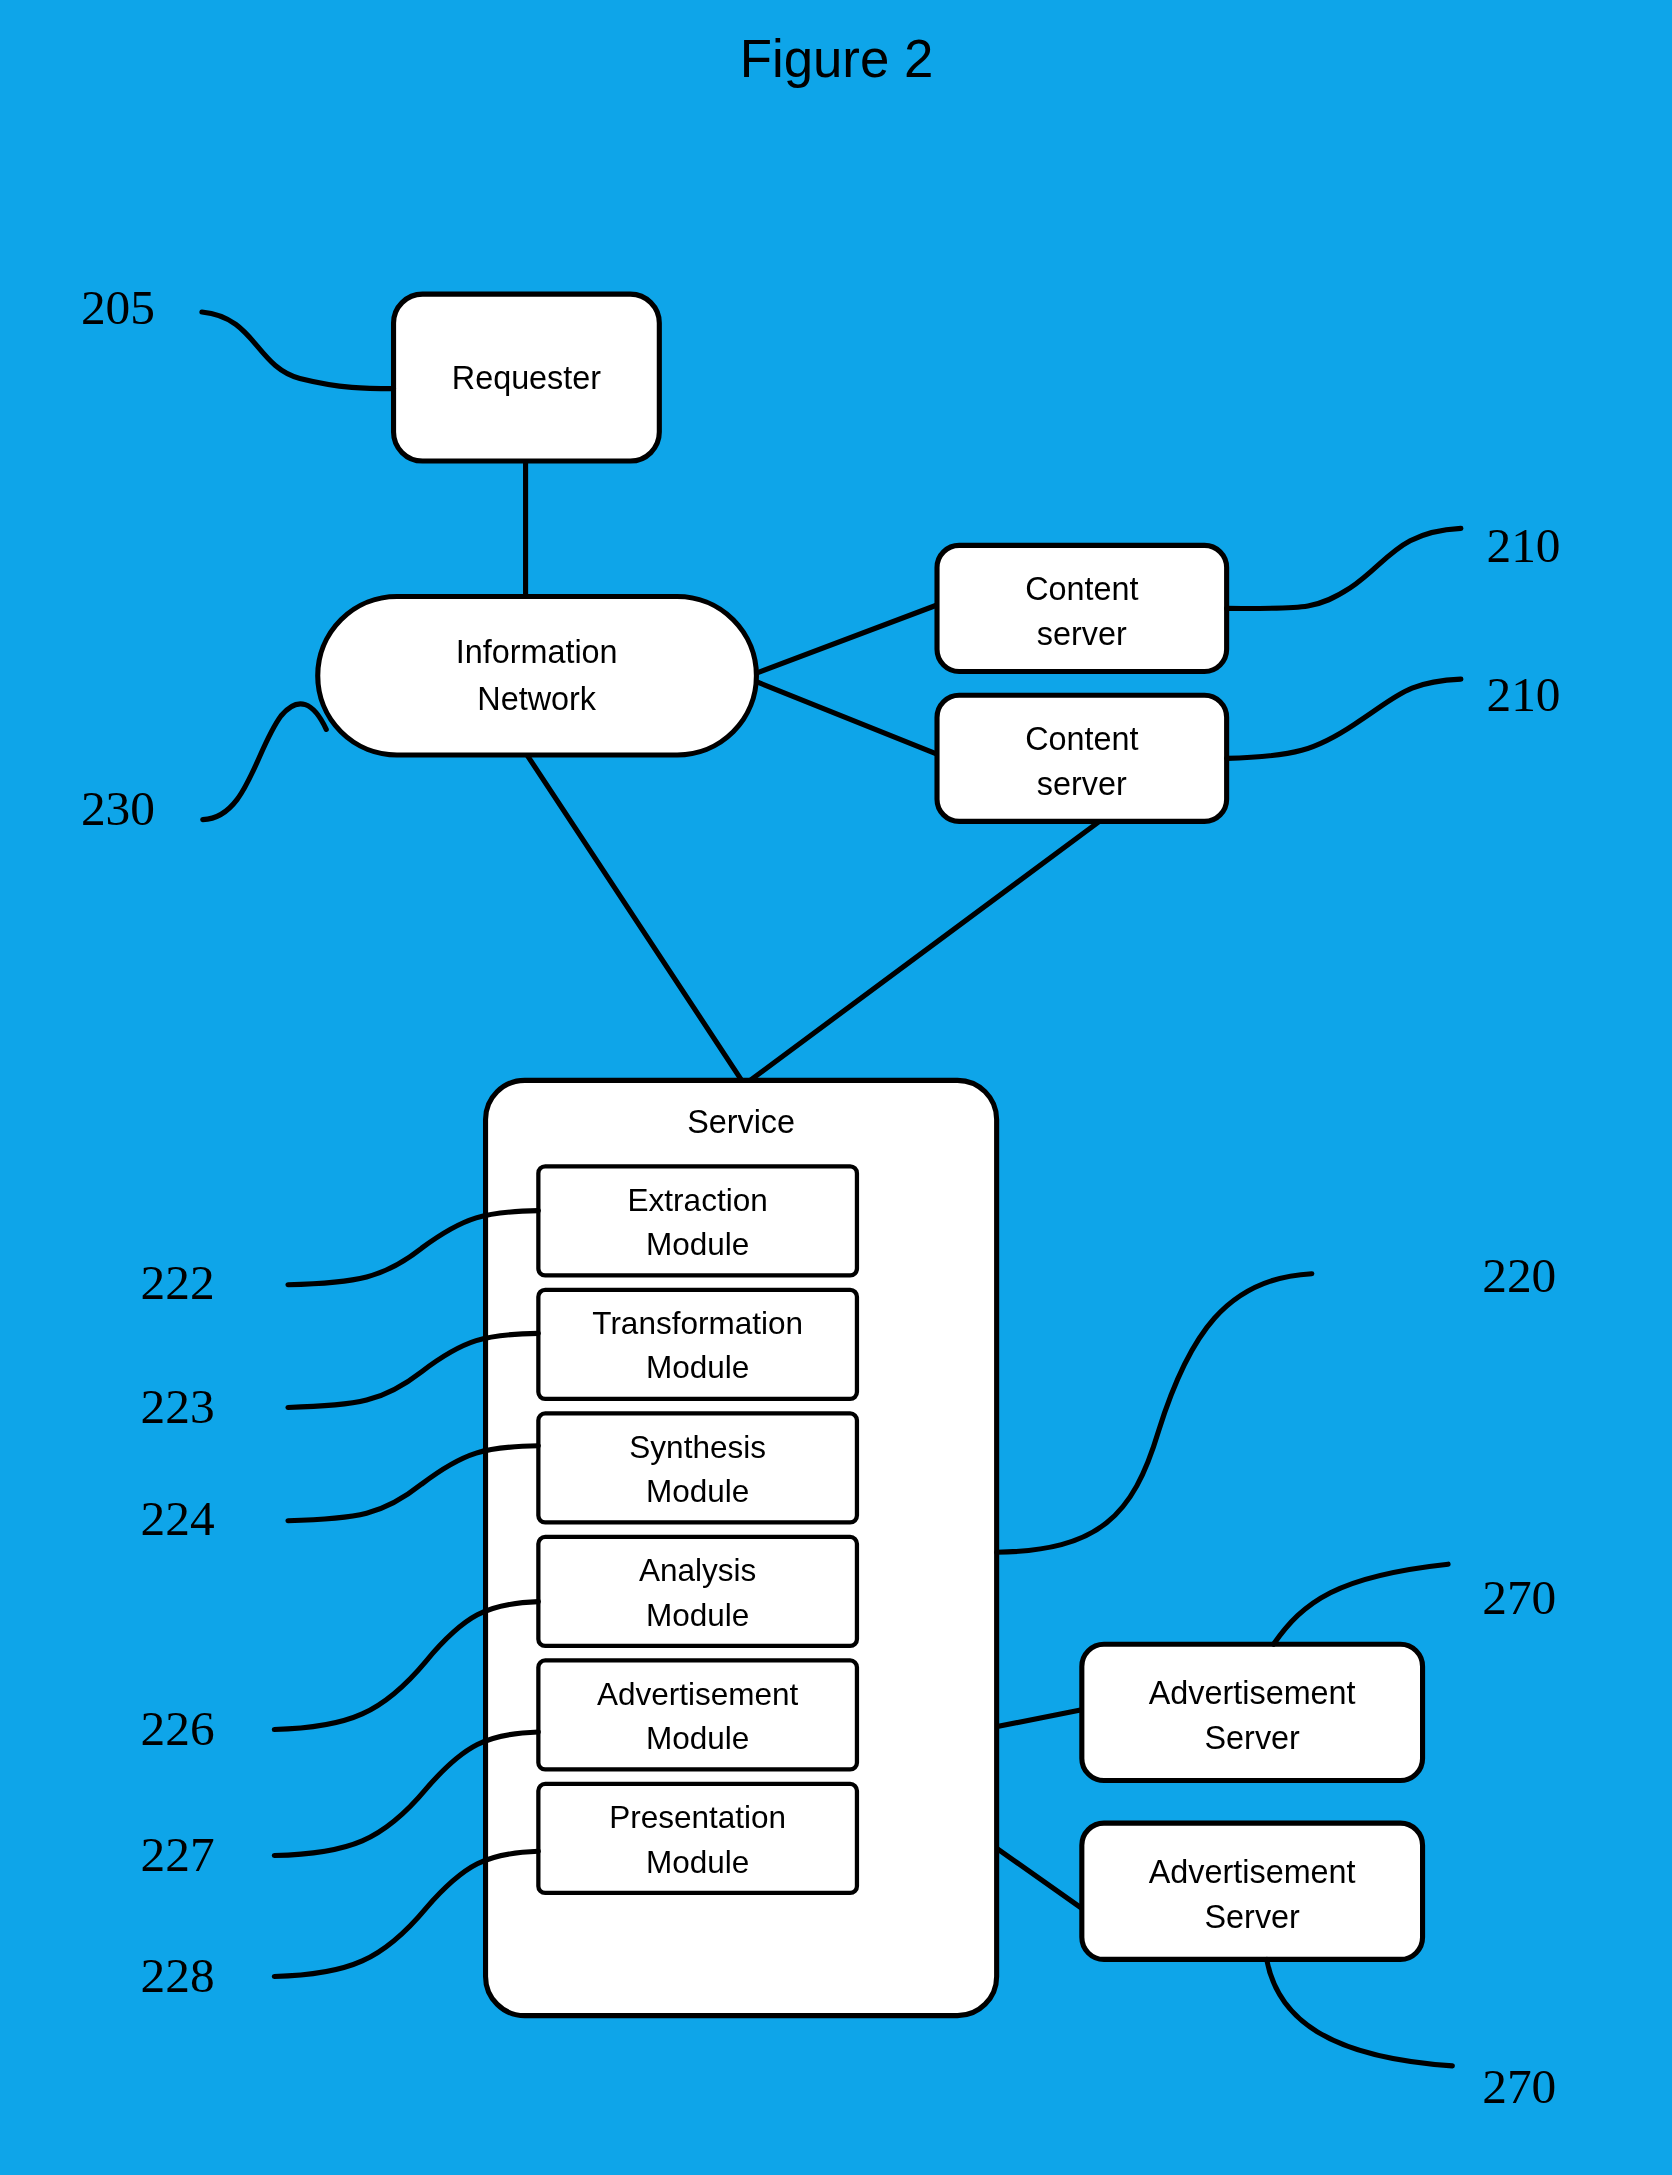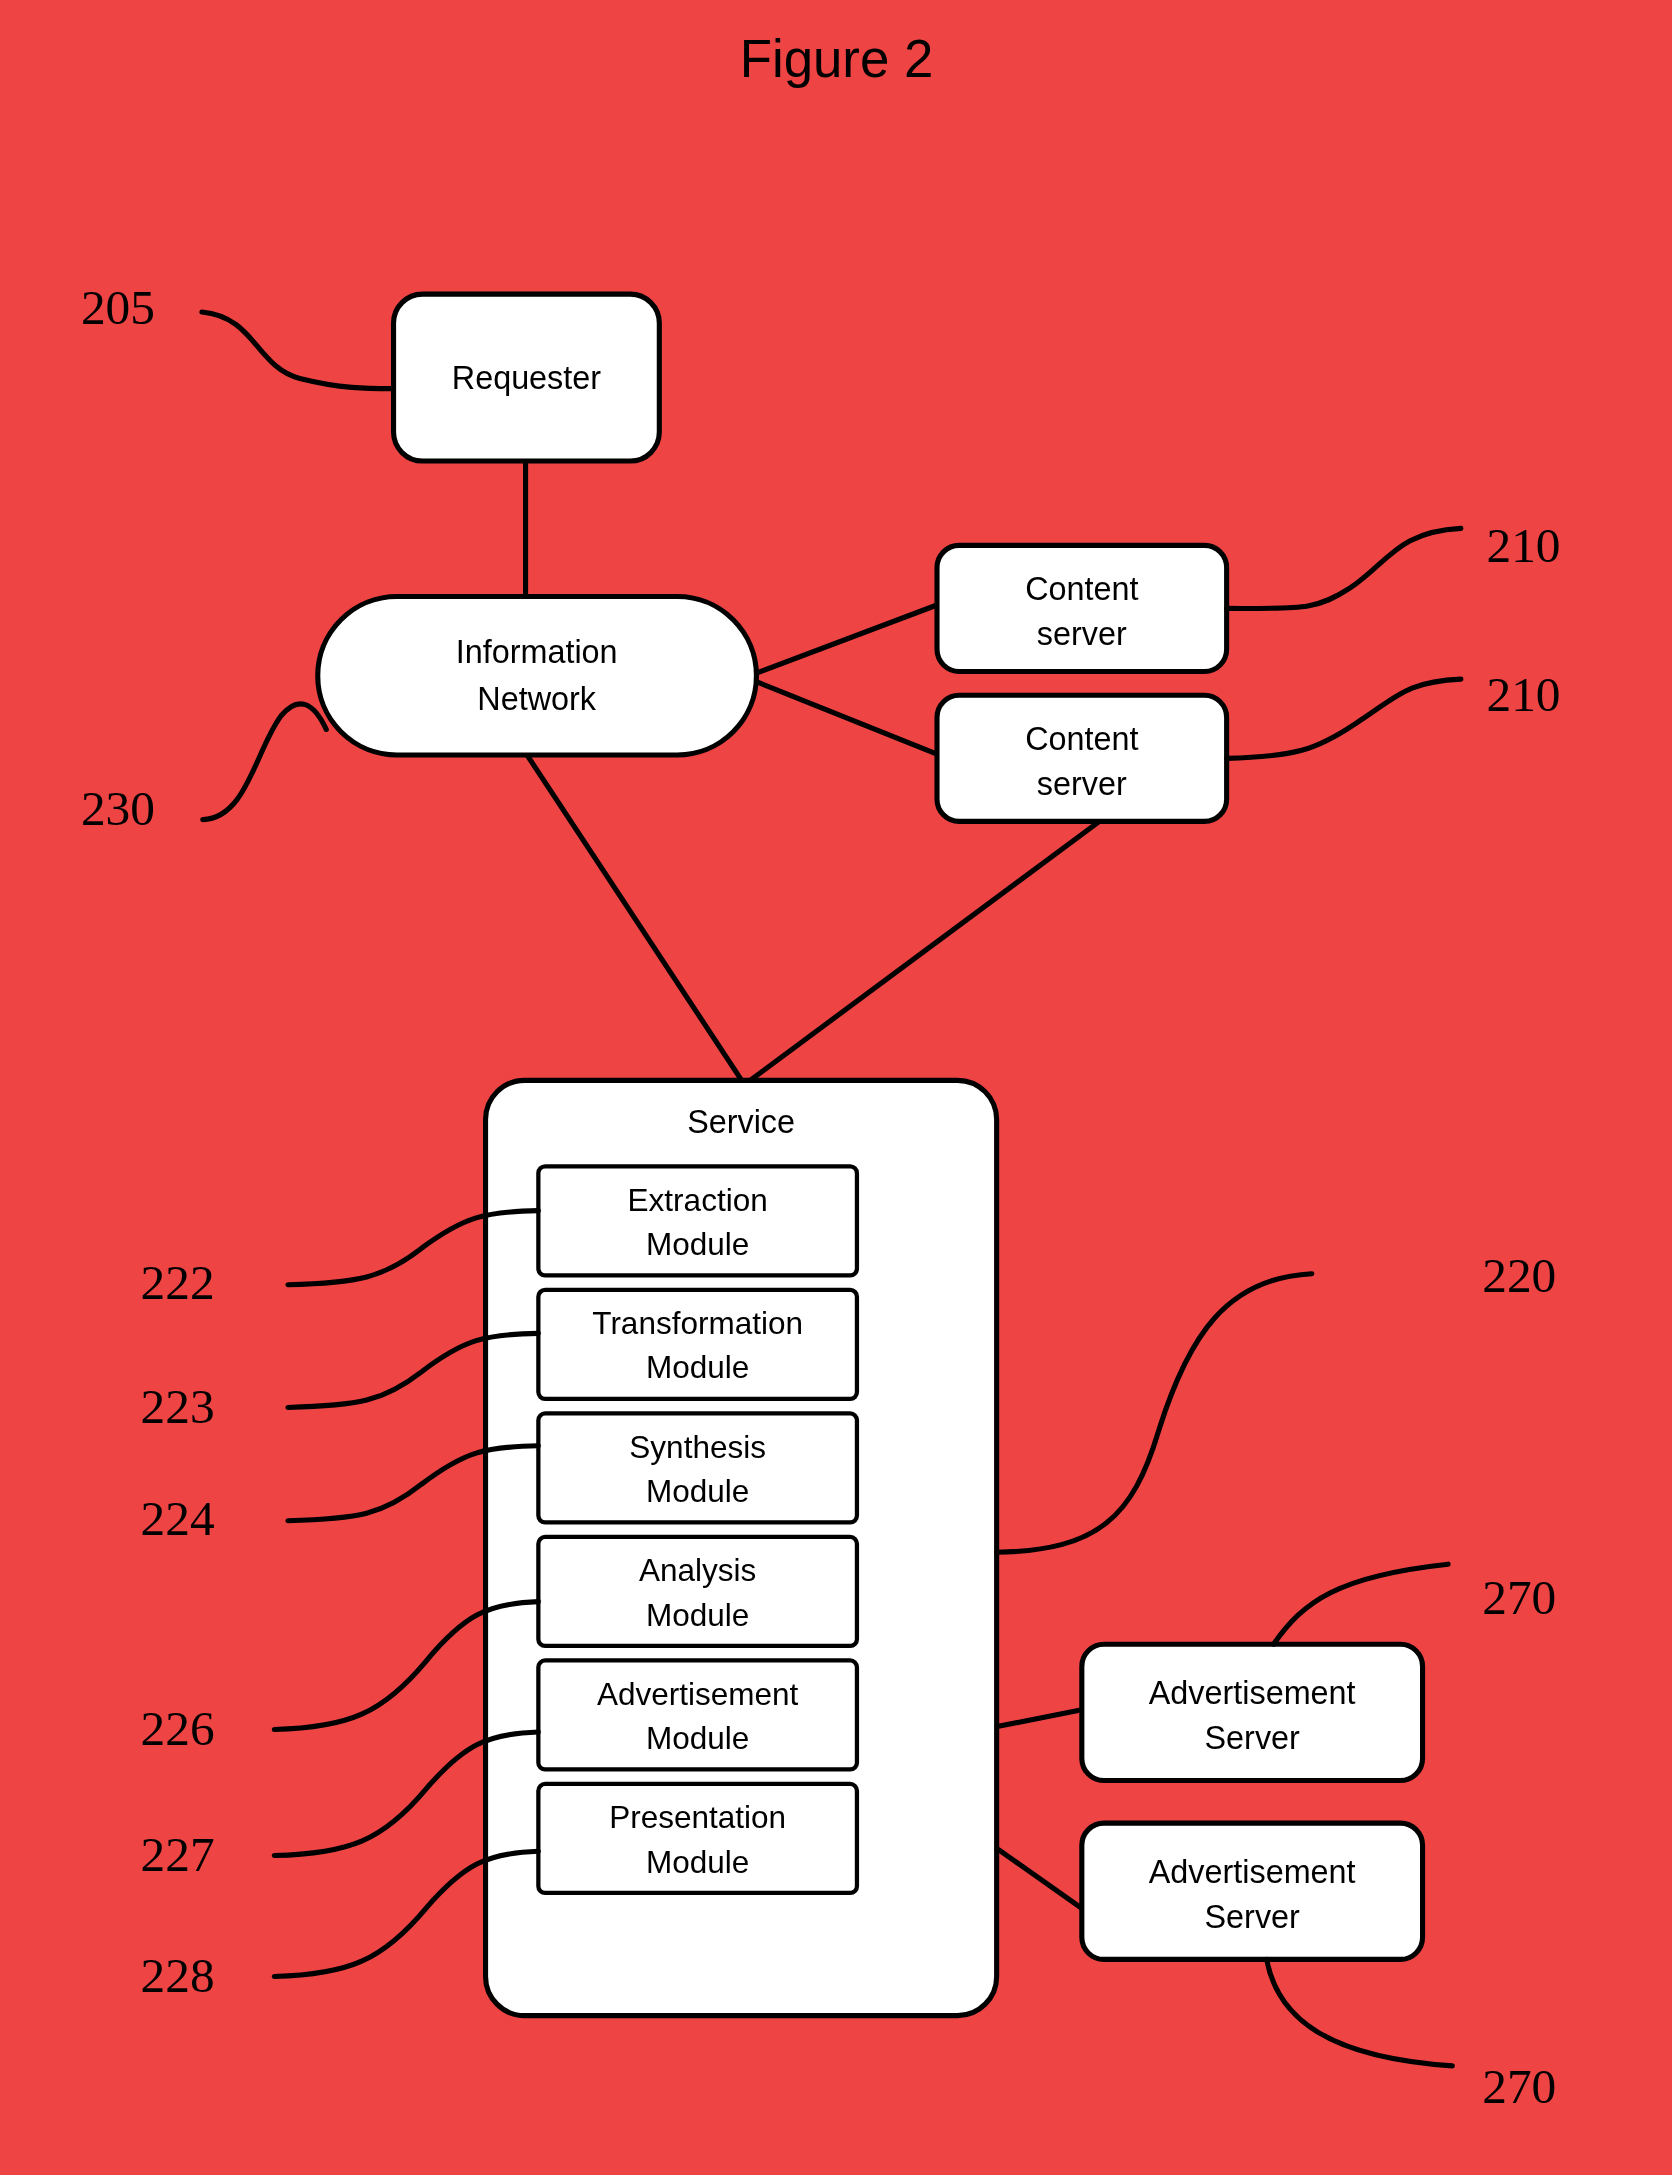--- a/index.html
+++ b/index.html
@@ -9,21 +9,21 @@
     background: #ffffff;
   }
   body {
     font-family: "Liberation Sans", sans-serif;
     color: #000000;
   }
   #figure-root {
     position: relative;
     width: 1673px;
     height: 2176px;
-    background: #ef4444;
+    background: #0ea5e9;
     overflow: hidden;
   }
   #figure-svg {
     position: absolute;
     top: 0;
     left: 0;
     width: 1673px;
     height: 2176px;
   }
   .fig-title {

